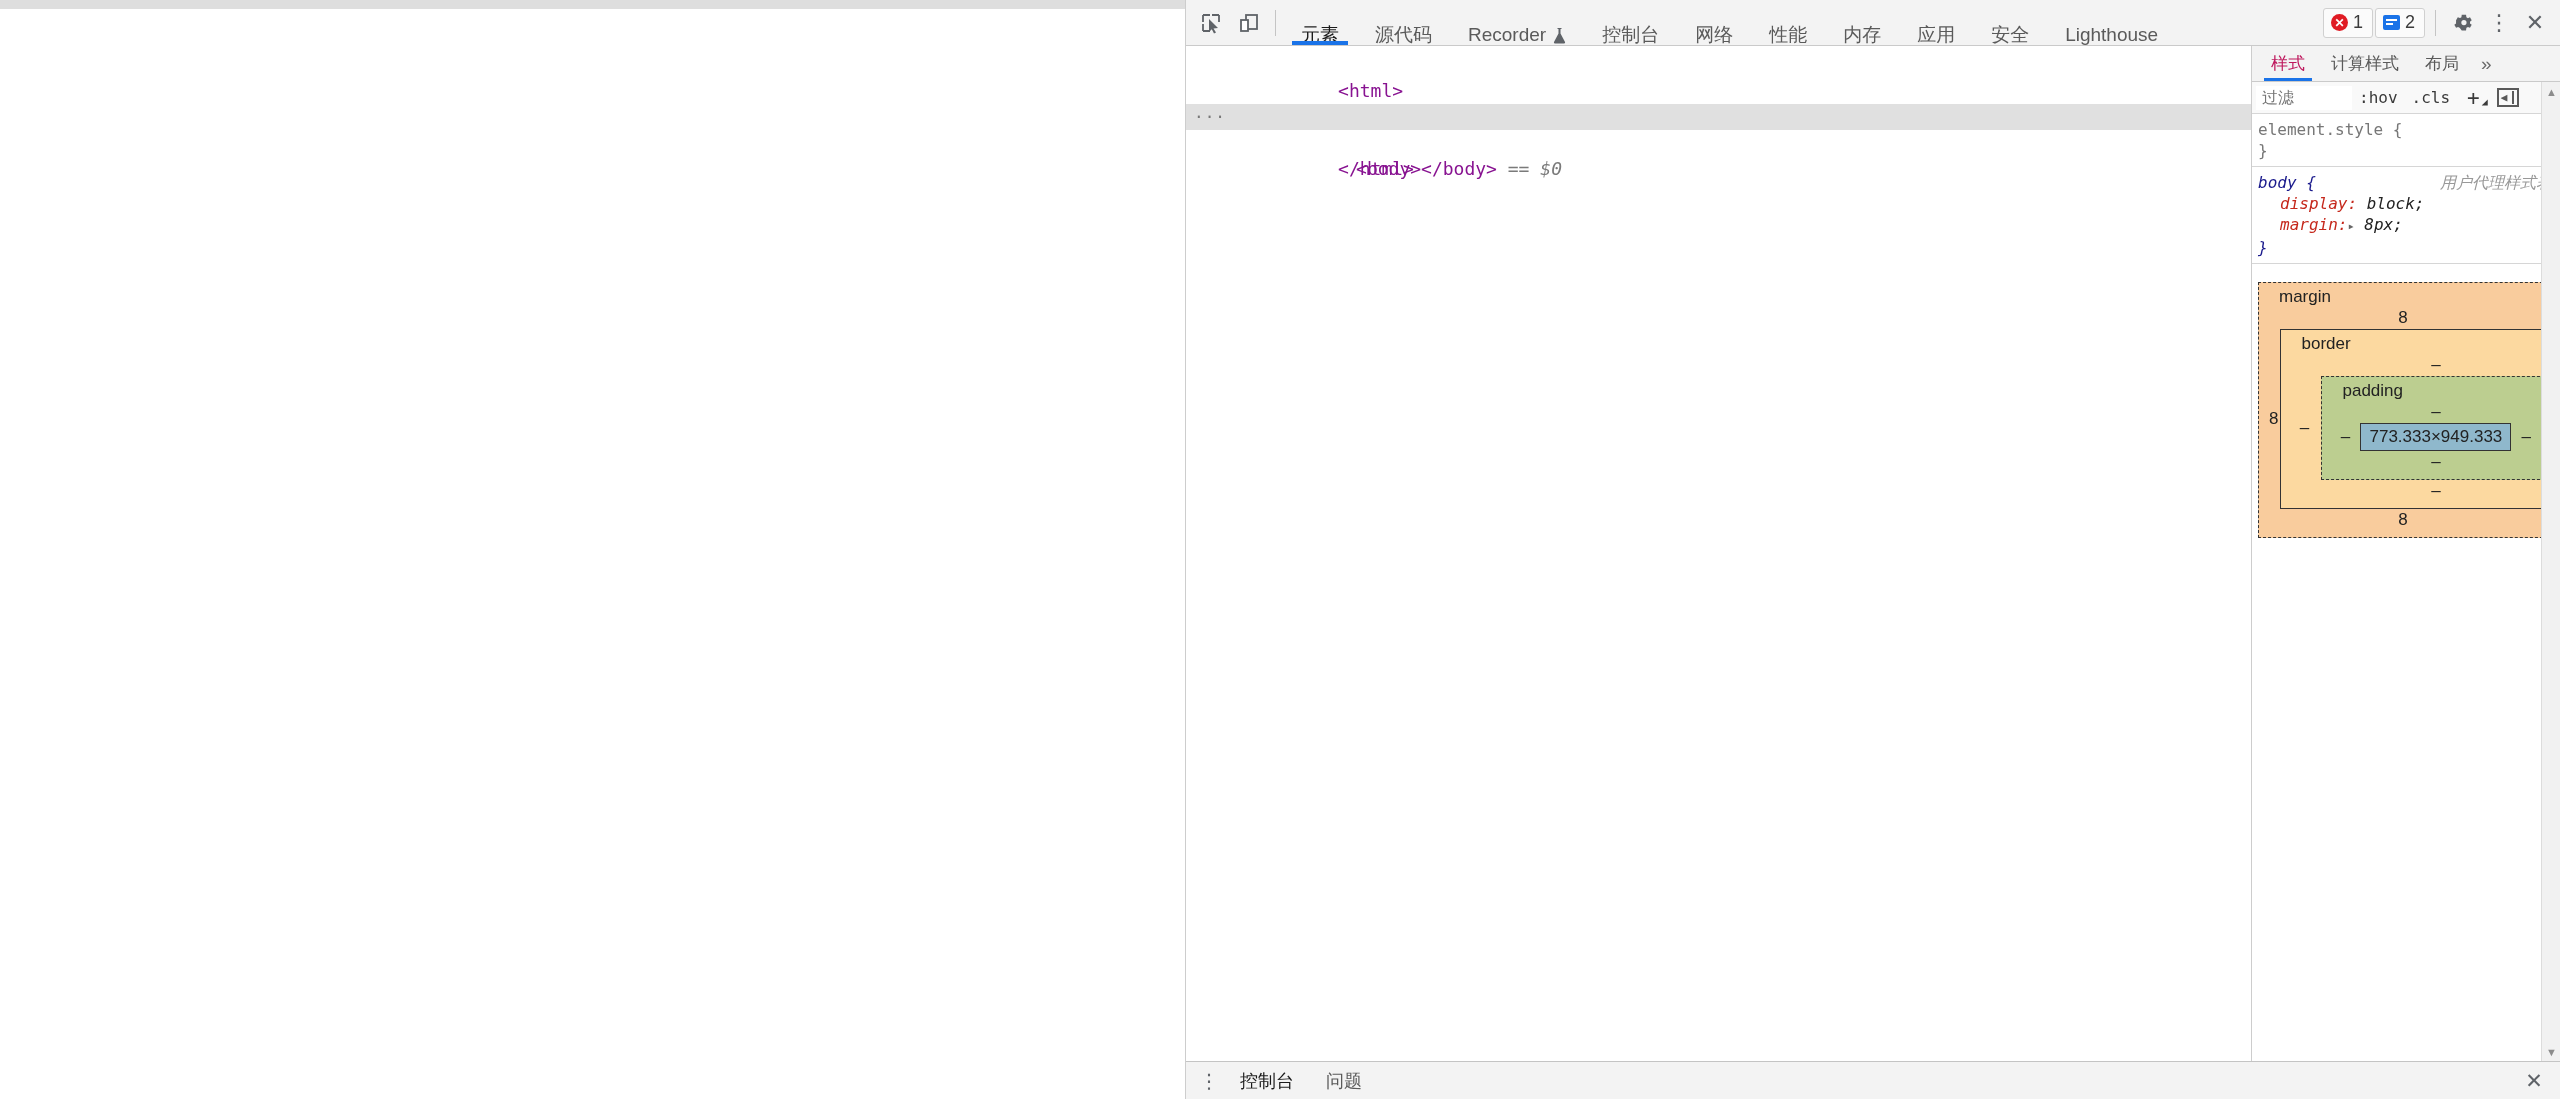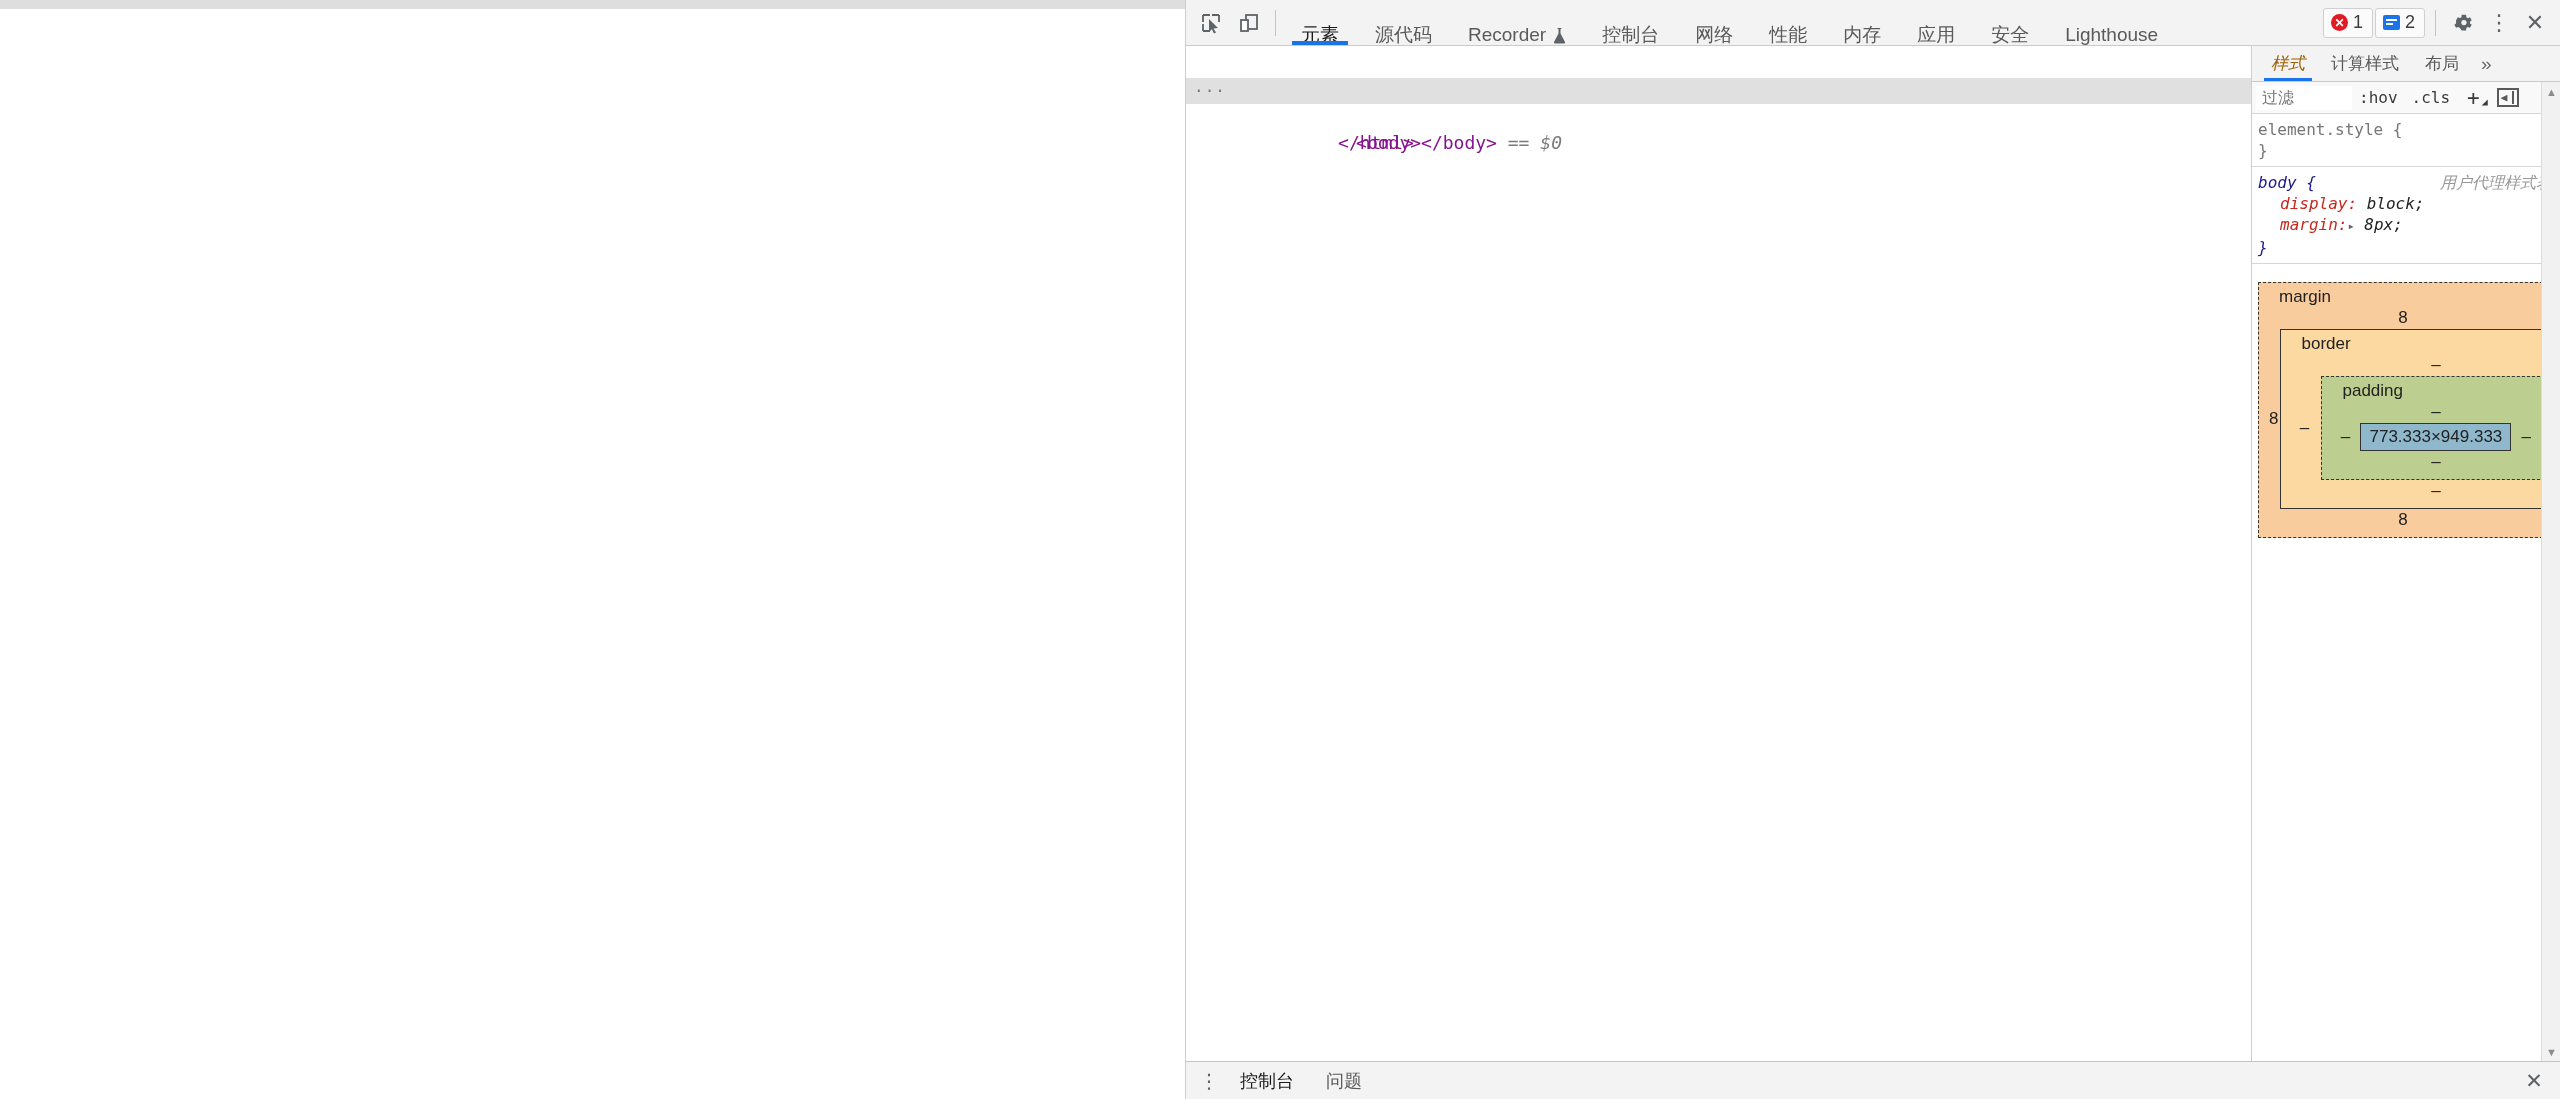--- a/index.html
+++ b/index.html
@@ -143,21 +143,21 @@
   .styles-tabbar {
     height: 36px; min-height: 36px;
     border-bottom: 1px solid #cacaca;
     background: #f3f3f3;
     display: flex; align-items: stretch; padding-left: 6px;
   }
   .stab {
     display: flex; align-items: center; padding: 0 13px;
     font-size: 17px; color: #5a5a5a; cursor: pointer; position: relative;
   }
-  .stab.active { color: #a16207; font-style: italic; }
+  .stab.active { color: #be185d; }
   .stab.active::after {
     content:""; position:absolute; left:6px; right:6px; bottom:0; height:3px; background:#1a73e8;
   }
   .stab.chev { color: #6a6a6a; font-size: 19px; padding: 0 9px; }
 
   .filter-row {
     height: 32px; min-height: 32px;
     border-bottom: 1px solid #d6d6d6;
     display: flex; align-items: center;
     background: #f9f9f9; padding: 0 4px;
@@ -348,20 +348,23 @@
         </div>
         <div class="kebab">⋮</div>
         <div class="xclose">✕</div>
       </div>
     </div>
 
     <div class="dt-main">
 
       <div class="elements-pane">
         <div class="dom-tree">
+          <div class="dom-row">
+            <span class="tag">&lt;html&gt;</span>
+          </div>
           <div class="dom-row ind1">
             <span class="tag">&lt;head&gt;&lt;/head&gt;</span>
           </div>
           <div class="dom-row ind2 selected">
             <span class="ellipsis">···</span>
             <span class="tag">&lt;body&gt;&lt;/body&gt;</span><span class="punct"> </span><span class="dollar">== $0</span>
           </div>
           <div class="dom-row">
             <span class="tag">&lt;/html&gt;</span>
           </div>

